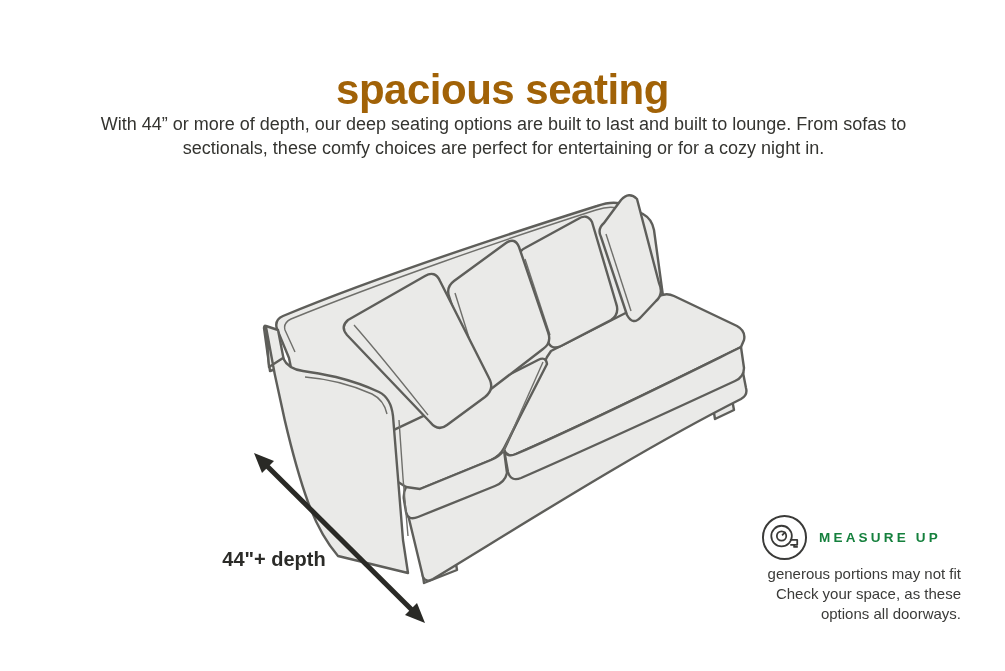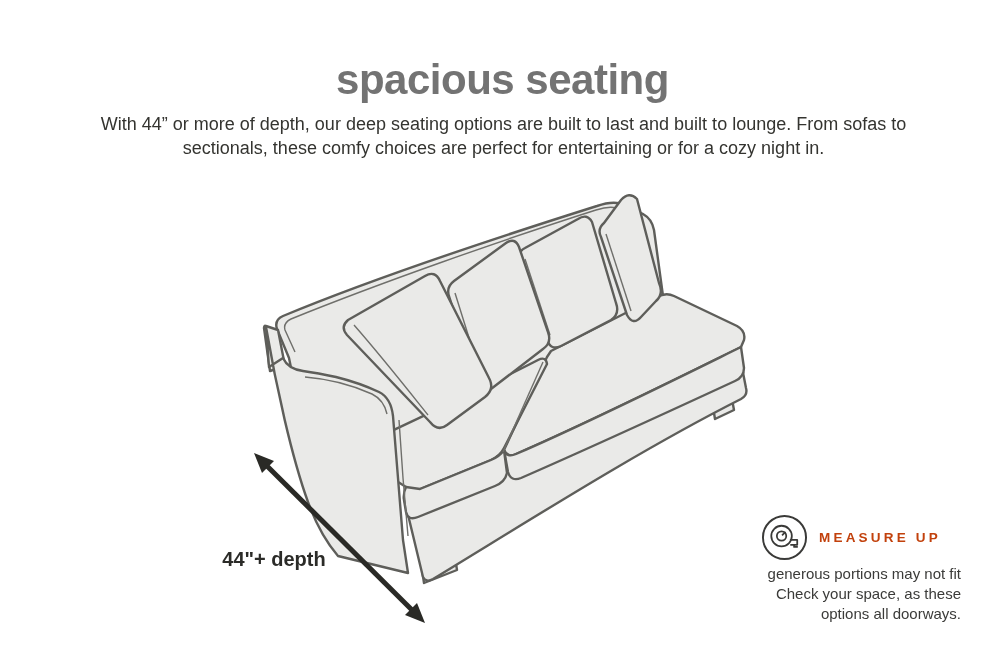--- a/index.html
+++ b/index.html
@@ -1,32 +1,32 @@
 <!DOCTYPE html>
 <html><head>
 <meta charset="utf-8">
 <style>
   html,body{margin:0;padding:0;background:#ffffff;}
   .canvas{
     position:relative;width:1005px;height:671px;background:#ffffff;overflow:hidden;
     font-family:"Liberation Sans", sans-serif;color:#3a3a36;
   }
   .page-title{
-    position:absolute;top:52px;left:0;right:0;margin:4px;
-    text-align:center;font-size:42px;font-weight:bold;letter-spacing:-0.5px;color:#737373;
+    position:absolute;top:52px;left:0;right:0;margin:14px;
+    text-align:center;font-size:42px;font-weight:bold;letter-spacing:-0.5px;color:#a16207;
   }
   .page-desc{
     position:absolute;top:113px;left:78px;right:76px;margin:0;
     text-align:center;font-size:18px;line-height:23.5px;color:#343430;
   }
   .scene{position:absolute;left:0;top:0;}
   .dim-label{font-size:20px;font-weight:bold;fill:#2b2b28;}
   .measure-up{position:absolute;top:514px;right:44px;width:206px;}
   .mu-header{display:flex;align-items:center;gap:11px;margin:0 0 3px 6px;}
-  .mu-title{font-size:13.5px;font-weight:bold;letter-spacing:3.2px;color:#c2410c;white-space:nowrap;}
+  .mu-title{font-size:13.5px;font-weight:bold;letter-spacing:3.2px;color:#15803d;white-space:nowrap;}
   .mu-note{text-align:right;font-size:15px;line-height:20px;color:#3b3b39;}
   .mu-note span{display:block;}
   
   .s-fill{fill:#eaeae8;stroke:#5e5e5a;stroke-width:2.4;stroke-linejoin:round;}
   .s-pipe{fill:none;stroke:#6f6f6b;stroke-width:1.4;}
   .arrow-line{stroke:#2a2a26;stroke-width:5;}
   .arrow-head{fill:#2a2a26;}
 </style>
 </head>
 <body>

